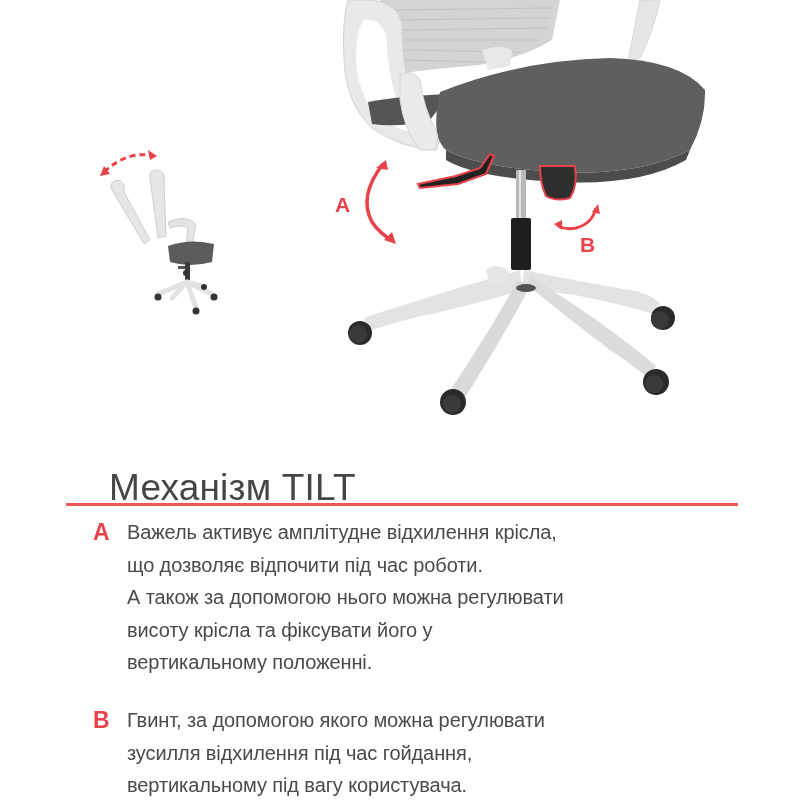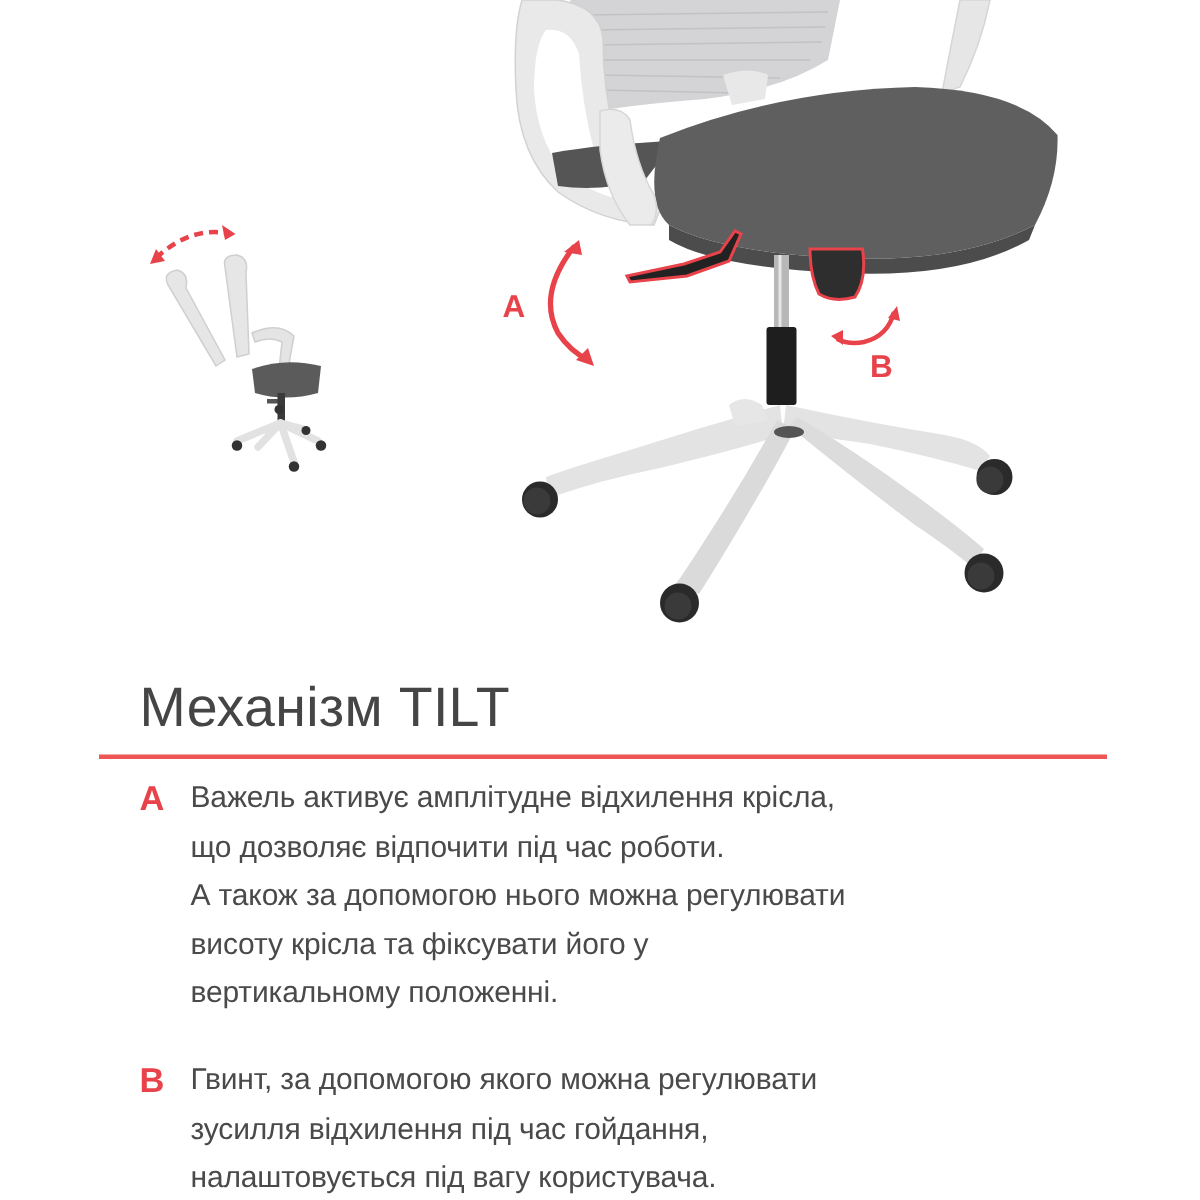--- a/index.html
+++ b/index.html
@@ -24,21 +24,21 @@
     }
     .illustration svg { display: block; }
     .title {
       position: absolute;
       left: 93px;
       top: 448px;
       font-size: 37px;
       font-weight: 400;
       color: #454545;
       letter-spacing: 0.2px;
-      margin: 0;
+      margin: 16px;
       line-height: 48px;
       text-align: center;
     }
     .divider {
       position: absolute;
       left: 66px;
       top: 503px;
       width: 672px;
       height: 3px;
       background: #ee5555;
@@ -183,14 +183,14 @@
 що дозволяє відпочити під час роботи.
 А також за допомогою нього можна регулювати
 висоту крісла та фіксувати його у
 вертикальному положенні.</span>
 </div>
 
 <div class="item item-b">
   <span class="marker">B</span>
   <span class="text">Гвинт, за допомогою якого можна регулювати
 зусилля відхилення під час гойдання,
-налаштовується під вагу користувача.</span>
+вертикальному під вагу користувача.</span>
 </div>
 
 </body></html>

